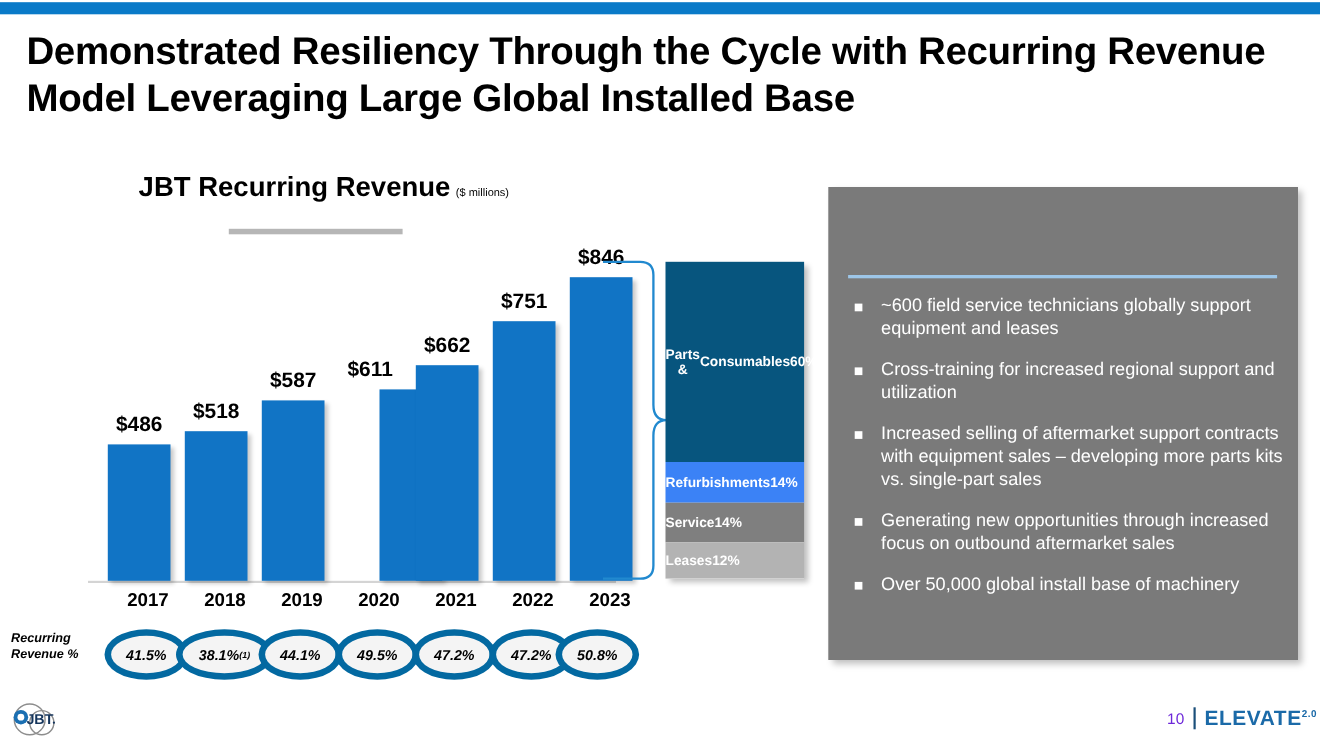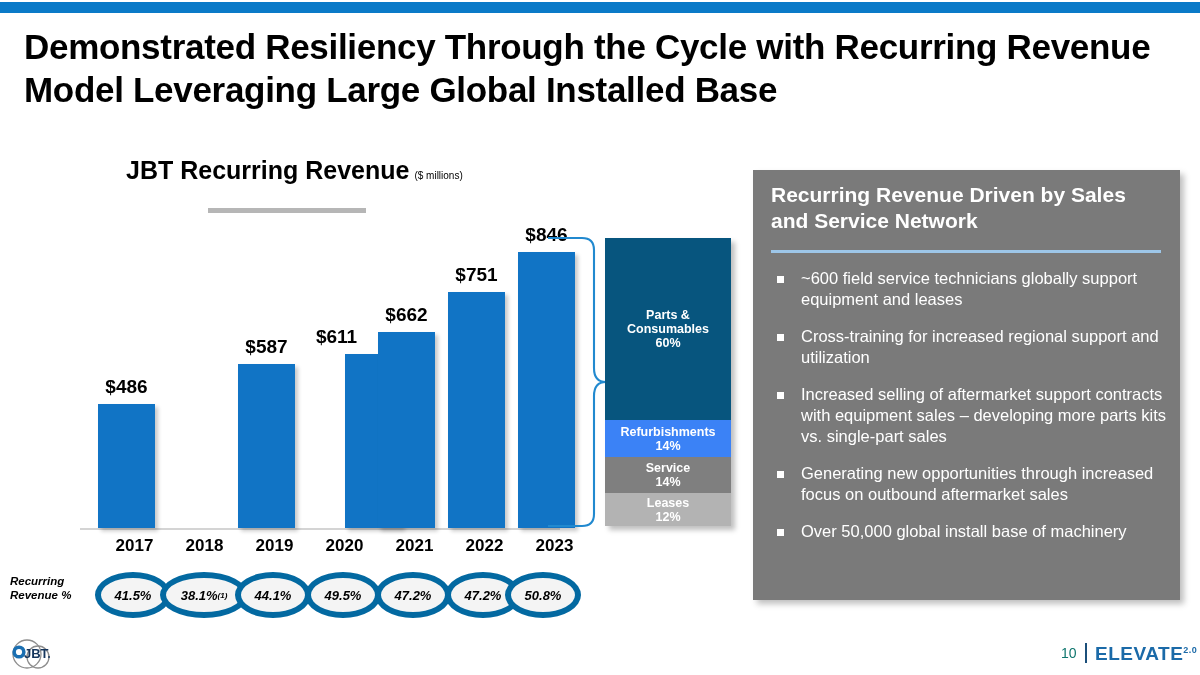--- a/index.html
+++ b/index.html
@@ -41,21 +41,21 @@
     position:absolute;left:-8px;width:73px;text-align:center;
     font-size:17px;font-weight:bold;color:#000;top:536px;
   }
 
   
   .brace{position:absolute;left:548px;top:236px;}
 
   
   .stack{position:absolute;left:605px;top:238px;width:126px;
          box-shadow:4px 4px 5px rgba(0,0,0,0.25);}
-  .seg{display:flex;flex-direction:column;align-items:center;justify-content:center;
+  .seg{display:flex;flex-direction:row;align-items:center;justify-content:flex-start;
        color:#ffffff;font-weight:bold;font-size:12.5px;line-height:1.12;text-align:center;}
   .seg-parts{background:#07557e;}
   .seg-refurb{background:#3b82f6;}
   .seg-service{background:#7f7f7f;}
   .seg-leases{background:#b3b3b3;}
 
   
   .rr-label{
     position:absolute;left:10px;top:574px;width:72px;
     font-size:11.5px;font-weight:bold;font-style:italic;color:#000;line-height:1.22;
@@ -88,21 +88,21 @@
   .bullet .txt{color:#ffffff;font-size:16.5px;line-height:1.27;}
 
   
   .footer-note{
     position:absolute;left:68px;top:643px;width:760px;
     font-size:9.5px;font-style:italic;color:#000;line-height:1.45;
   }
   .jbt-logo{position:absolute;left:8px;top:638px;width:60px;height:32px;}
   .page-num{
     position:absolute;left:1061px;top:645px;
-    font-size:14px;color:#0f766e;font-weight:normal;
+    font-size:14px;color:#6d28d9;font-weight:normal;
   }
   .page-div{position:absolute;left:1085px;top:643px;width:2px;height:20px;background:#1b4f7a;}
   .elevate{
     position:absolute;left:1095px;top:643px;
     font-size:19px;font-weight:bold;color:#1b6aa8;letter-spacing:0.5px;
   }
   .elevate sup{font-size:9px;vertical-align:super;}
 </style>
 </head>
 <body>
@@ -117,20 +117,24 @@
     <span class="main">JBT Recurring Revenue</span><span class="unit">($ millions)</span>
   </div>
   <div class="heading-rule"></div>
 
   <div class="chart">
     <div class="axis-line"></div>
 
     <div class="bar-col" style="left:18px;">
       <div class="bar-label" style="bottom:130px;">$486</div>
       <div class="bar" style="height:124px;"></div>
+    </div>
+    <div class="bar-col" style="left:88px;">
+      <div class="bar-label" style="bottom:142px;">$518</div>
+      <div class="bar" style="height:136px;"></div>
     </div>
     <div class="bar-col" style="left:158px;">
       <div class="bar-label" style="bottom:170px;">$587</div>
       <div class="bar" style="height:164px;"></div>
     </div>
     <div class="bar-col" style="left:228px;padding-left:37px;">
       <div class="bar-label" style="bottom:180px;">$611</div>
       <div class="bar" style="height:174px;"></div>
     </div>
     <div class="bar-col" style="left:298px;">
@@ -203,21 +207,20 @@
       <span>47.2%</span>
     </div>
   <div class="pill" style="left:445px;">
       <span>47.2%</span>
     </div>
   <div class="pill" style="left:505px;">
       <span>50.8%</span>
     </div>
 
   <div class="panel">
-    <div class="panel-title">Recurring Revenue Driven by Sales and Service Network</div>
     <div class="panel-rule"></div>
     <div class="bullets">
       <div class="bullet">
         <span class="sq"></span>
         <span class="txt">~600 field service technicians globally support equipment and leases</span>
       </div>
       <div class="bullet">
         <span class="sq"></span>
         <span class="txt">Cross-training for increased regional support and utilization</span>
       </div>

